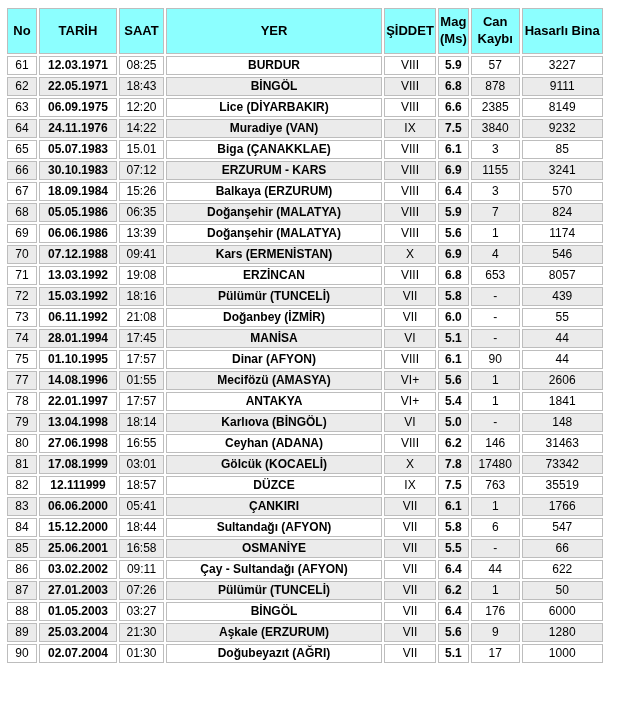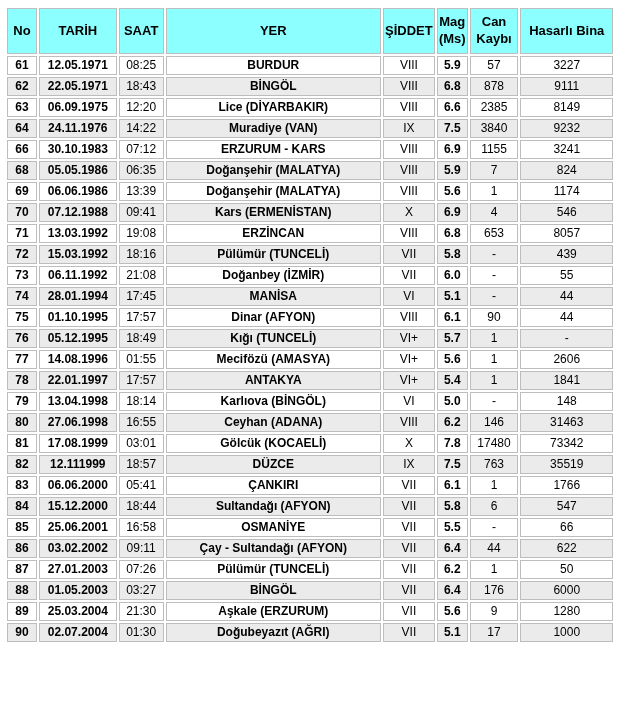--- a/index.html
+++ b/index.html
@@ -34,28 +34,28 @@
     white-space: normal;
   }
   table.eq td {
     font-size: 12px;
     height: 19px;
     line-height: 17px;
     white-space: nowrap;
     background: #ffffff;
   }
   table.eq tbody tr:nth-child(even) td { background: #ebebeb; }
-  .c0 { width: 30px; font-weight: bold; }
+  .c0 { width: 30px; }
   .c1 { width: 78px; }
   .c2 { width: 45px; }
   .c3 { width: 216px; }
   .c4 { width: 52px; }
   .c5 { width: 26px; }
   .c6 { width: 49px; }
-  .c7 { width: 93px; }
+  .c7 { width: 81px; }
   td.bold { font-weight: bold; }
 </style>
 </head>
 <body>
 
 <table class="eq">
   <thead>
     <tr>
       <th class="c0">No</th>
       <th class="c1">TARİH</th>
@@ -63,21 +63,21 @@
       <th class="c3">YER</th>
       <th class="c4">ŞİDDET</th>
       <th class="c5">Mag (Ms)</th>
       <th class="c6">Can Kaybı</th>
       <th class="c7">Hasarlı Bina</th>
     </tr>
   </thead>
   <tbody id="tbody">
       <tr>
         <td class="c0">61</td>
-        <td class="c1 bold">12.05.1971</td>
+        <td class="c1 bold">12.03.1971</td>
         <td class="c2">08:25</td>
         <td class="c3 bold">BURDUR</td>
         <td class="c4">VIII</td>
         <td class="c5 bold">5.9</td>
         <td class="c6">57</td>
         <td class="c7">3227</td>
       </tr>
       <tr>
         <td class="c0">62</td>
         <td class="c1 bold">22.05.1971</td>
@@ -102,28 +102,48 @@
         <td class="c0">64</td>
         <td class="c1 bold">24.11.1976</td>
         <td class="c2">14:22</td>
         <td class="c3 bold">Muradiye (VAN)</td>
         <td class="c4">IX</td>
         <td class="c5 bold">7.5</td>
         <td class="c6">3840</td>
         <td class="c7">9232</td>
       </tr>
       <tr>
+        <td class="c0">65</td>
+        <td class="c1 bold">05.07.1983</td>
+        <td class="c2">15.01</td>
+        <td class="c3 bold">Biga (ÇANAKKLAE)</td>
+        <td class="c4">VIII</td>
+        <td class="c5 bold">6.1</td>
+        <td class="c6">3</td>
+        <td class="c7">85</td>
+      </tr>
+      <tr>
         <td class="c0">66</td>
         <td class="c1 bold">30.10.1983</td>
         <td class="c2">07:12</td>
         <td class="c3 bold">ERZURUM - KARS</td>
         <td class="c4">VIII</td>
         <td class="c5 bold">6.9</td>
         <td class="c6">1155</td>
         <td class="c7">3241</td>
+      </tr>
+      <tr>
+        <td class="c0">67</td>
+        <td class="c1 bold">18.09.1984</td>
+        <td class="c2">15:26</td>
+        <td class="c3 bold">Balkaya (ERZURUM)</td>
+        <td class="c4">VIII</td>
+        <td class="c5 bold">6.4</td>
+        <td class="c6">3</td>
+        <td class="c7">570</td>
       </tr>
       <tr>
         <td class="c0">68</td>
         <td class="c1 bold">05.05.1986</td>
         <td class="c2">06:35</td>
         <td class="c3 bold">Doğanşehir (MALATYA)</td>
         <td class="c4">VIII</td>
         <td class="c5 bold">5.9</td>
         <td class="c6">7</td>
         <td class="c7">824</td>
@@ -192,30 +212,20 @@
         <td class="c0">75</td>
         <td class="c1 bold">01.10.1995</td>
         <td class="c2">17:57</td>
         <td class="c3 bold">Dinar (AFYON)</td>
         <td class="c4">VIII</td>
         <td class="c5 bold">6.1</td>
         <td class="c6">90</td>
         <td class="c7">44</td>
       </tr>
       <tr>
-        <td class="c0">76</td>
-        <td class="c1 bold">05.12.1995</td>
-        <td class="c2">18:49</td>
-        <td class="c3 bold">Kığı (TUNCELİ)</td>
-        <td class="c4">VI+</td>
-        <td class="c5 bold">5.7</td>
-        <td class="c6">1</td>
-        <td class="c7">-</td>
-      </tr>
-      <tr>
         <td class="c0">77</td>
         <td class="c1 bold">14.08.1996</td>
         <td class="c2">01:55</td>
         <td class="c3 bold">Mecifözü (AMASYA)</td>
         <td class="c4">VI+</td>
         <td class="c5 bold">5.6</td>
         <td class="c6">1</td>
         <td class="c7">2606</td>
       </tr>
       <tr>

